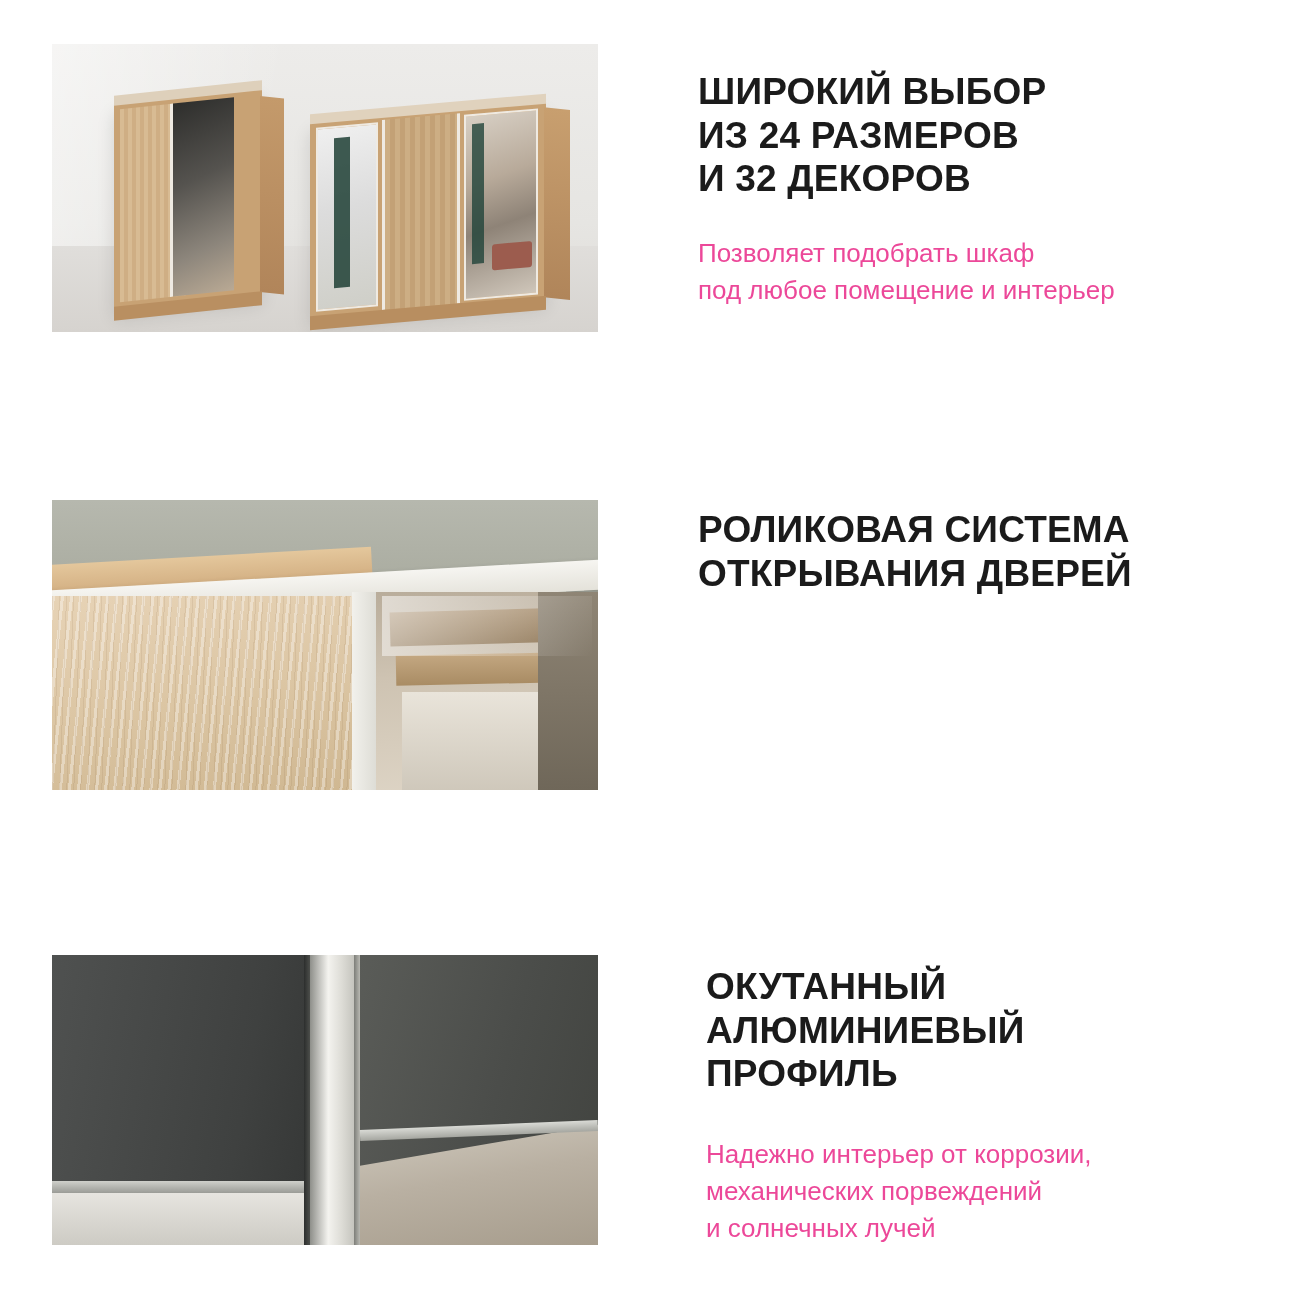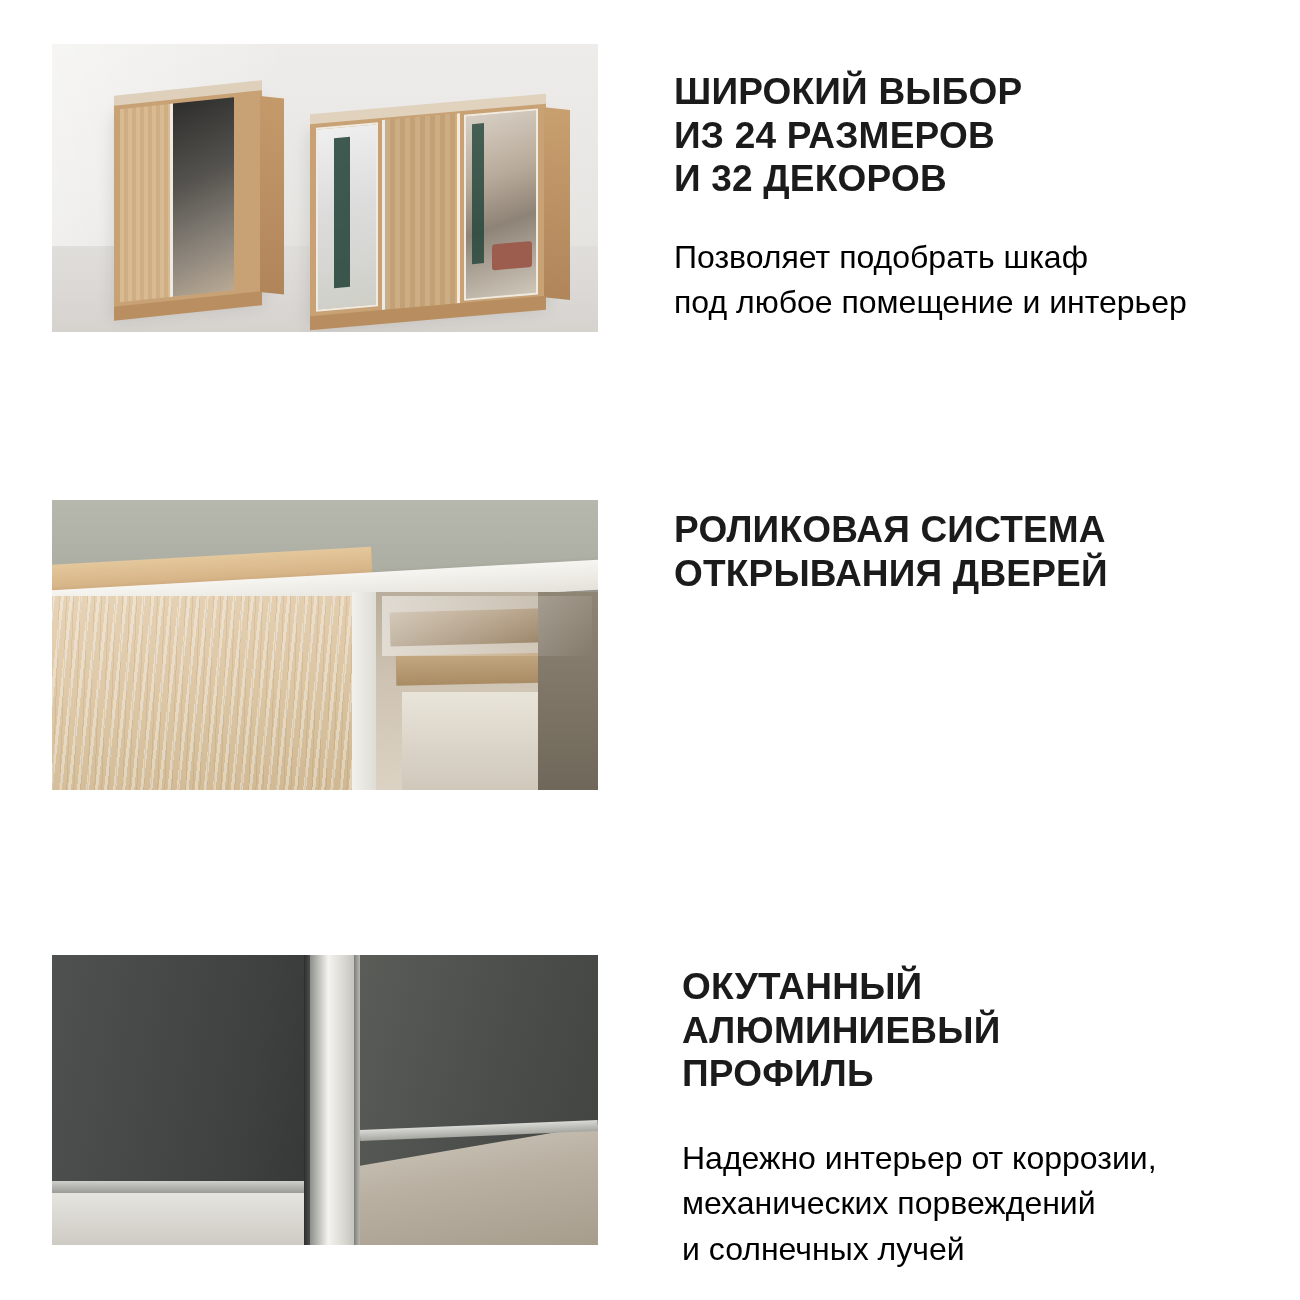--- a/index.html
+++ b/index.html
@@ -34,43 +34,43 @@
     width: 546px;
     height: 288px;
     flex: 0 0 546px;
     overflow: hidden;
     position: relative;
     background: #e9e9e7;
   }
   .feature-2 .media, .feature-3 .media { height: 290px; }
 
   .text-col {
-    margin-left: 76px;
+    margin-left: 100px;
     padding-top: 26px;
     width: 600px;
   }
   .feature-2 .text-col { padding-top: 8px; }
   .feature-3 .text-col { padding-top: 10px; }
 
   .heading {
     font-size: 37px;
     line-height: 1.18;
     font-weight: 700;
     letter-spacing: 0.2px;
     color: #1b1b1b;
     margin: 0 0 34px 0;
     white-space: pre-line;
   }
   .feature-2 .heading { margin-bottom: 42px; }
   .feature-3 .heading { margin-bottom: 40px; }
 
   .body-text {
-    font-size: 32px;
+    font-size: 26px;
     line-height: 1.42;
-    color: #000000;
+    color: #ec4899;
     margin: 0;
     white-space: pre-line;
     font-weight: 400;
   }
 
   
   .ph1 { background: linear-gradient(180deg,#edecea 0%,#e6e5e2 62%,#dedcd8 100%); }
   .ph1 .floor {
     position: absolute; left: 0; right: 0; bottom: 0; height: 86px;
     background: linear-gradient(180deg,#e0dedb 0%,#d6d3cf 100%);

